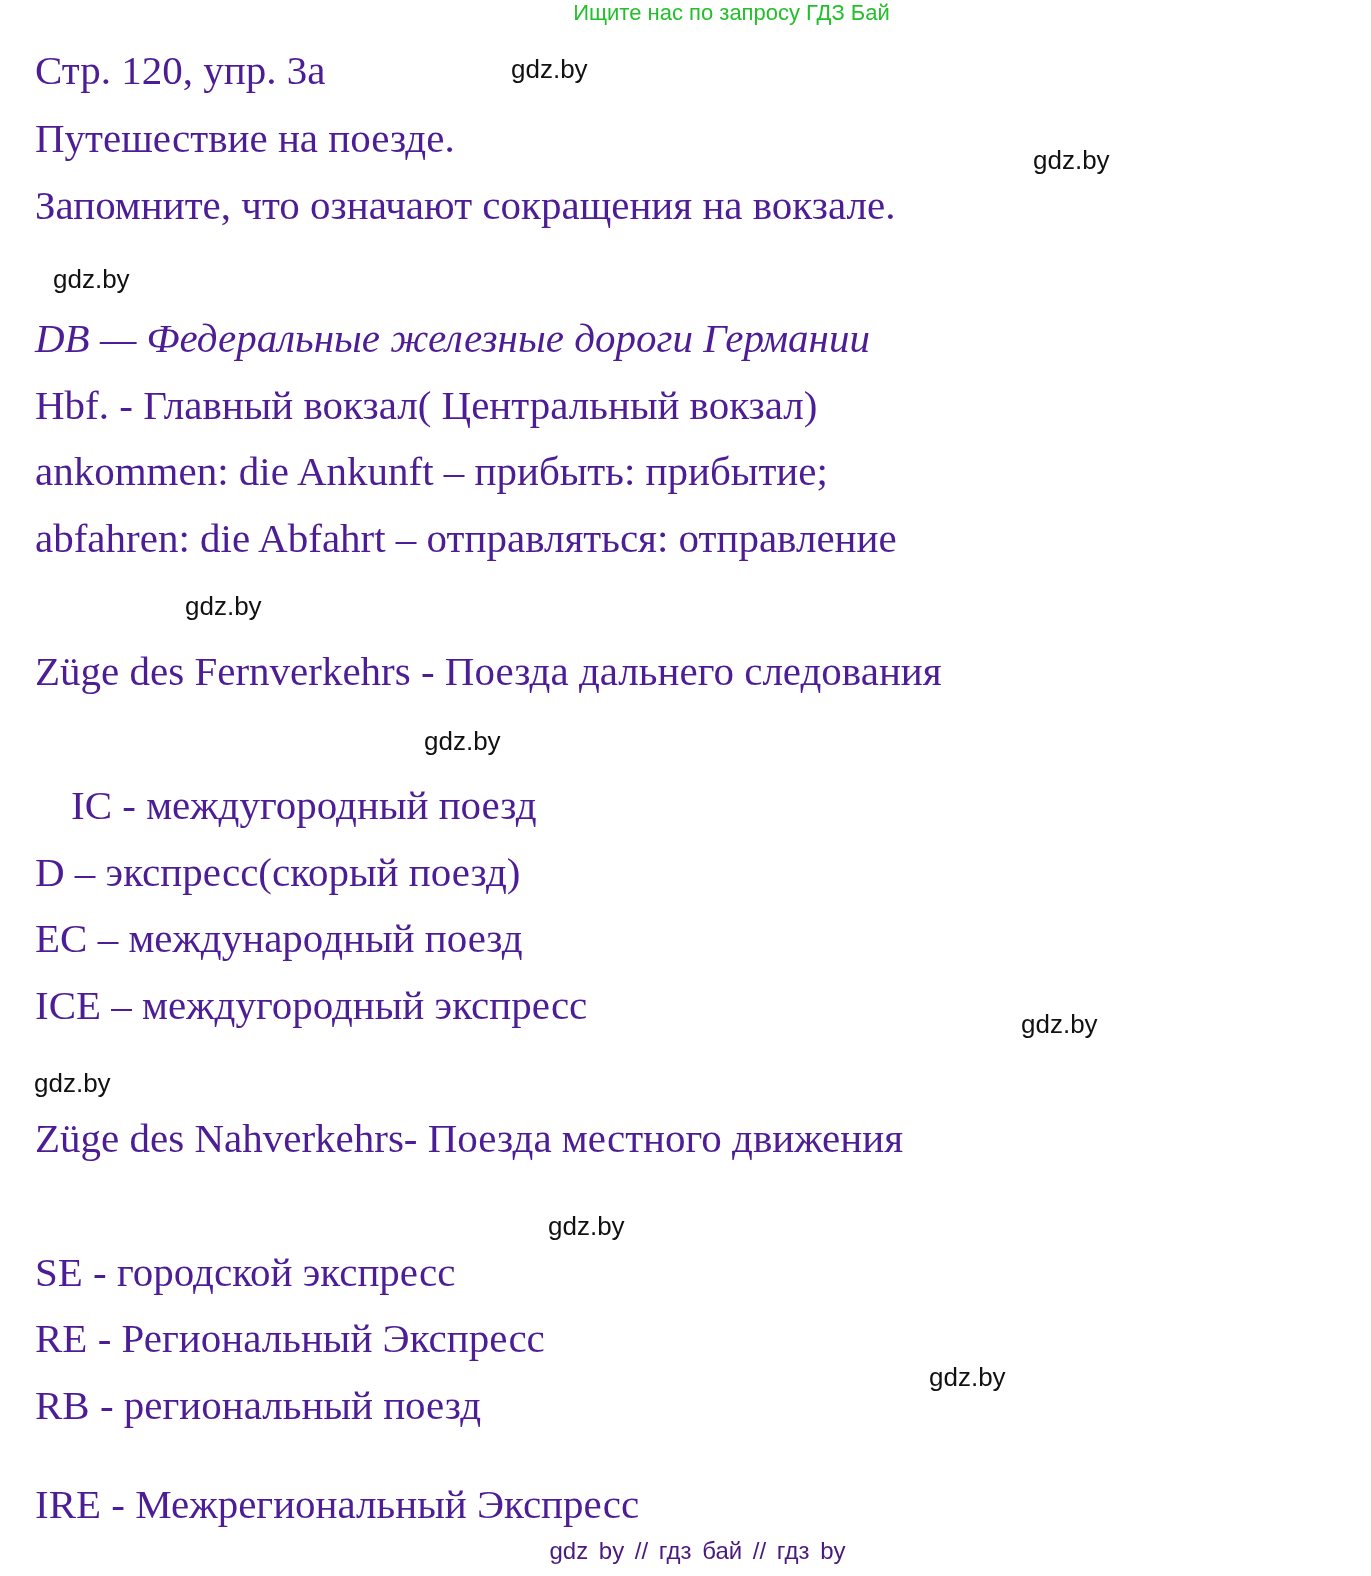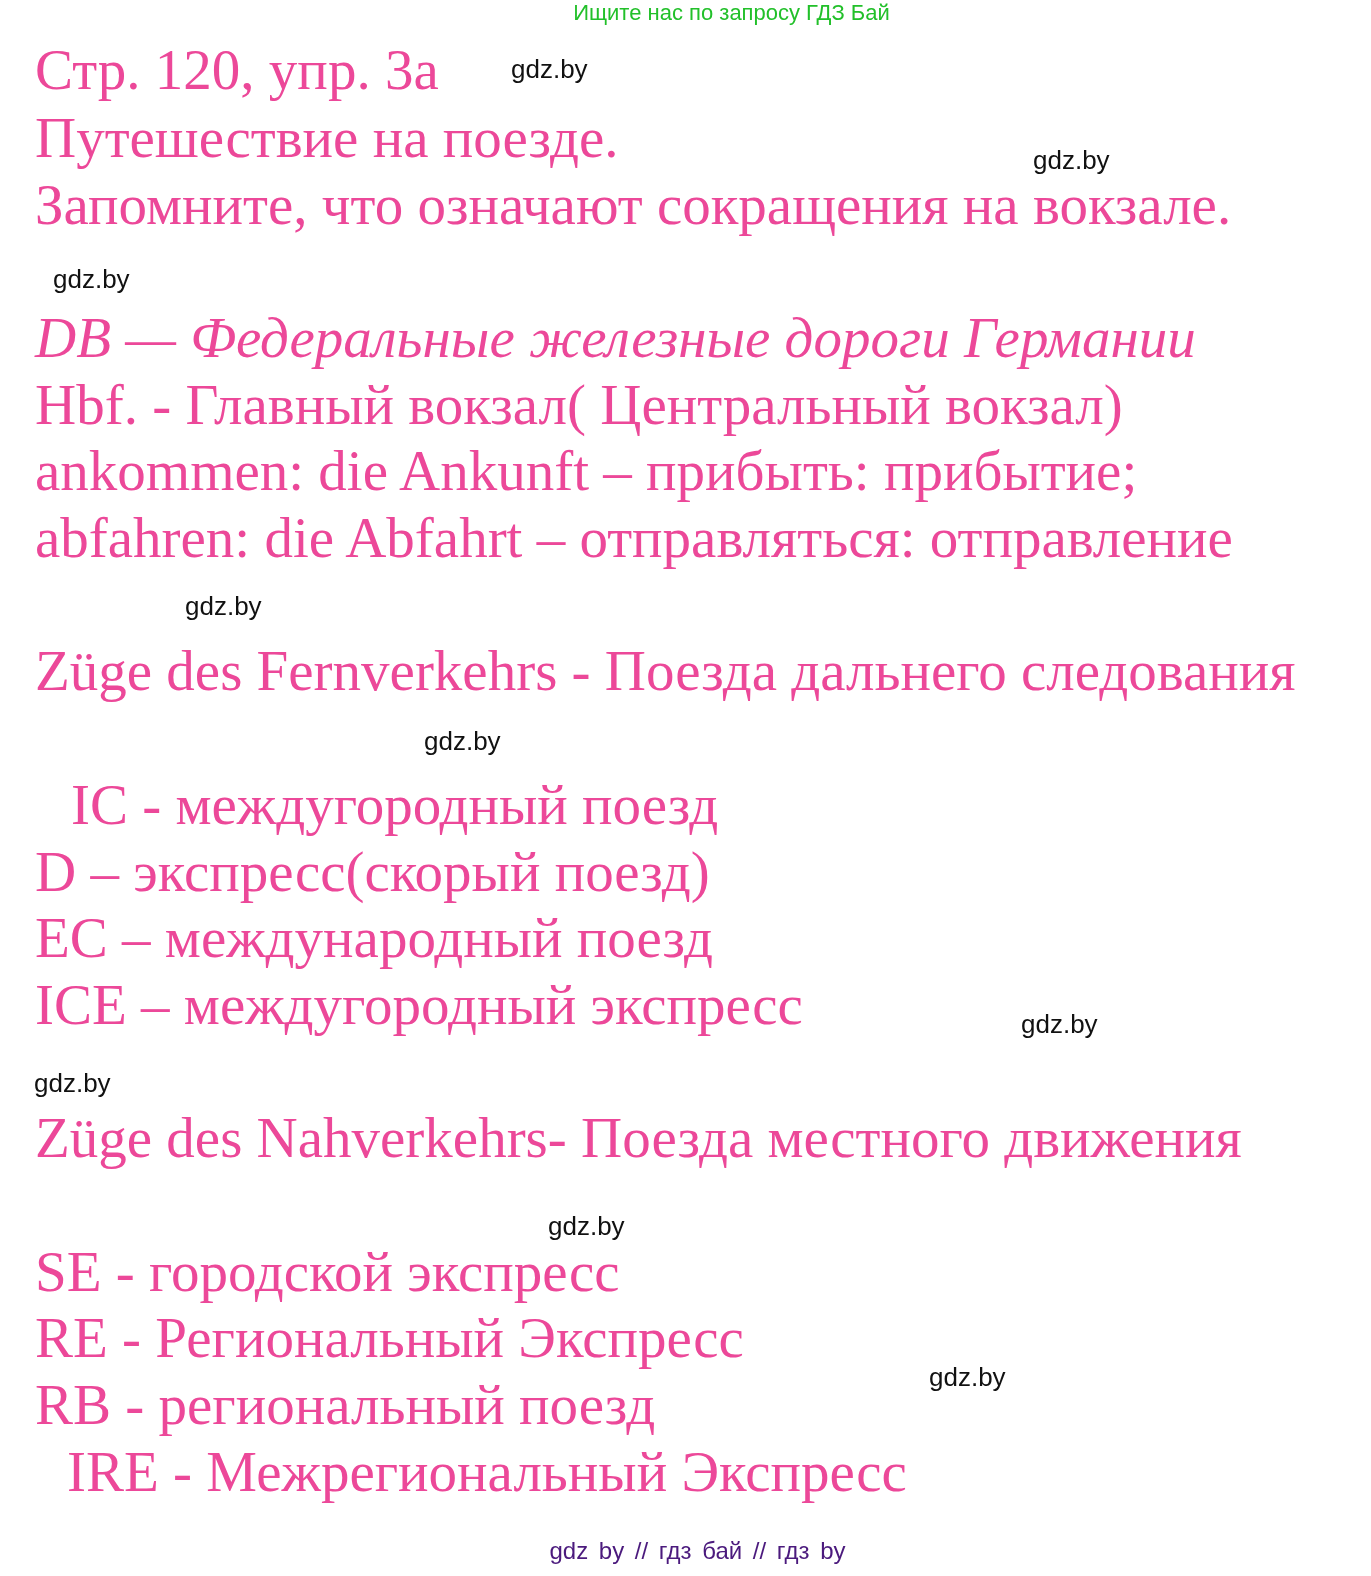--- a/index.html
+++ b/index.html
@@ -3,21 +3,21 @@
   <meta charset="utf-8">
   <style>
     html, body { margin: 0; padding: 0; background: #ffffff; }
     body { width: 1371px; height: 1576px; position: relative; overflow: hidden; }
     .top-banner {
       position: absolute; left: 0; top: 0; width: 1371px; text-align: center;
       font-family: Liberation Sans, sans-serif; font-size: 22px; color: #22c02a; line-height: 26px; padding-left: 46px;
     }
     .line {
       position: absolute; left: 35px; white-space: nowrap;
-      font-family: "Liberation Serif", serif; font-size: 57px; color: #ec4899; line-height: 60px;
+      font-family: "Liberation Serif", serif; font-size: 41px; color: #4c1d95; line-height: 60px;
     }
     .wm {
       position: absolute; white-space: nowrap;
       font-family: "Liberation Sans", sans-serif; font-size: 26px; color: #111; line-height: 30px;
     }
     .footer {
       position: absolute; left: 12px; top: 1536px; width: 1371px; text-align: center;
       font-family: "Liberation Sans", sans-serif; font-size: 24px; color: #4b1a7d; line-height: 30px;
       word-spacing: 4px;
     }
@@ -39,21 +39,21 @@
 <div class="line" style="top:641px;">Züge des Fernverkehrs - Поезда дальнего следования</div>
 <div class="line" style="top:775px;margin-left:36px;">IC - междугородный поезд</div>
 <div class="line" style="top:842px;">D – экспресс(скорый поезд)</div>
 <div class="line" style="top:908px;">EC – международный поезд</div>
 <div class="line" style="top:975px;">ICE – междугородный экспресс</div>
 
 <div class="line" style="top:1108px;">Züge des Nahverkehrs- Поезда местного движения</div>
 <div class="line" style="top:1242px;">SE - городской экспресс</div>
 <div class="line" style="top:1308px;">RE - Региональный Экспресс</div>
 <div class="line" style="top:1375px;">RB - региональный поезд</div>
-<div class="line" style="top:1442px;margin-left:32px;">IRE - Межрегиональный Экспресс</div>
+<div class="line" style="top:1474px;">IRE - Межрегиональный Экспресс</div>
 
 <div class="wm" style="left:511px; top:54px;">gdz.by</div>
 <div class="wm" style="left:1033px; top:145px;">gdz.by</div>
 <div class="wm" style="left:53px; top:264px;">gdz.by</div>
 <div class="wm" style="left:185px; top:591px;">gdz.by</div>
 <div class="wm" style="left:424px; top:726px;">gdz.by</div>
 <div class="wm" style="left:1021px; top:1009px;">gdz.by</div>
 <div class="wm" style="left:34px; top:1068px;">gdz.by</div>
 <div class="wm" style="left:548px; top:1211px;">gdz.by</div>
 <div class="wm" style="left:929px; top:1362px;">gdz.by</div>

